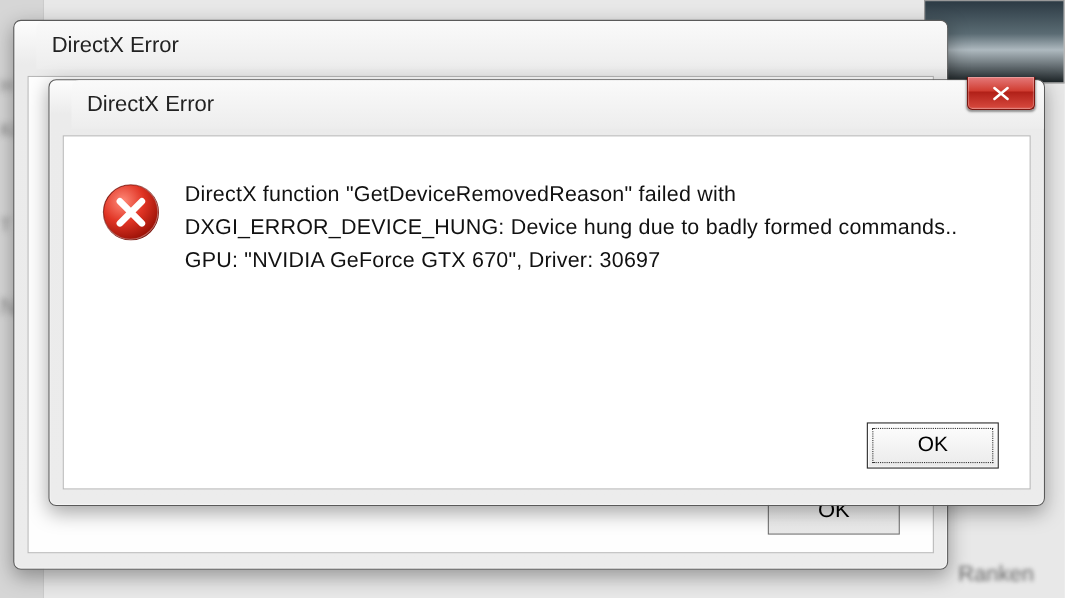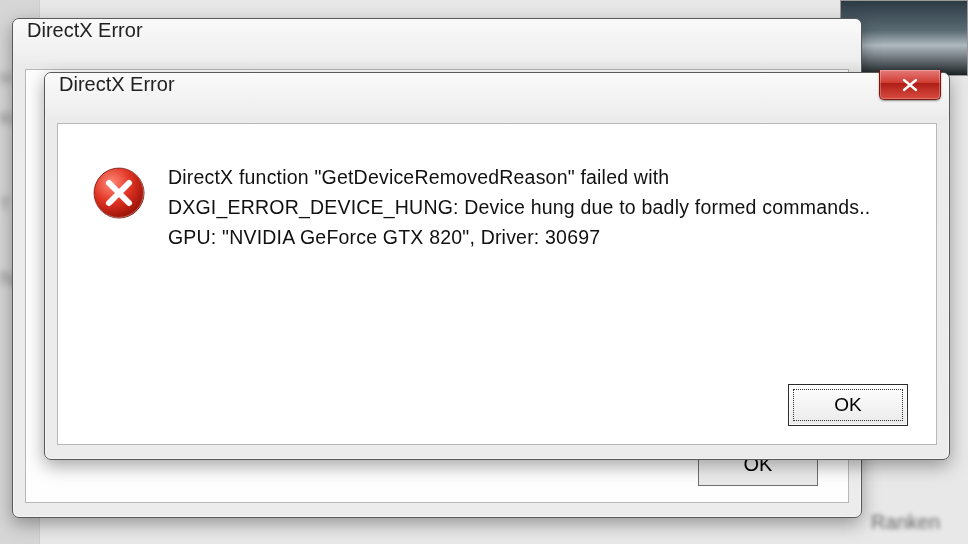--- a/index.html
+++ b/index.html
@@ -64,28 +64,29 @@
     left: 44px;
     top: 72px;
     width: 906px;
     height: 388px;
     z-index: 10;
   }
 
   .titlebar {
     height: 44px;
     display: flex;
-    align-items: flex-start;
+    align-items: center;
     padding: 0 14px;
     font-size: 20px;
     color: #222;
     position: relative;
     border-top-left-radius: 7px;
     border-top-right-radius: 7px;
     background: linear-gradient(180deg, #fafafa 0%, #ededed 100%);
+    margin-left: 20px;
   }
 
   .close-btn {
     position: absolute;
     right: 8px;
     top: -3px;
     width: 62px;
     height: 30px;
     background: linear-gradient(180deg, #e57a7a 0%, #cf3b2f 45%, #b01f17 46%, #d84a3f 100%);
     border: 1px solid #7a1610;
@@ -210,19 +211,19 @@
           <radialGradient id="rg" cx="35%" cy="30%" r="70%">
             <stop offset="0%" stop-color="#ff8b7a"></stop>
             <stop offset="55%" stop-color="#e03424"></stop>
             <stop offset="100%" stop-color="#a01409"></stop>
           </radialGradient>
         </defs>
         <circle cx="27" cy="27" r="25" fill="url(#rg)" stroke="#7d130b" stroke-width="1"></circle>
         <circle cx="27" cy="27" r="25" fill="none" stroke="rgba(255,255,255,.35)" stroke-width="1" transform="translate(-.5 -.5)"></circle>
         <path d="M17 17 L37 37 M37 17 L17 37" stroke="#fff" stroke-width="6" stroke-linecap="round"></path>
       </svg>
-      <div class="message-text">DirectX function "GetDeviceRemovedReason" failed with DXGI_ERROR_DEVICE_HUNG: Device hung due to badly formed commands.. GPU: "NVIDIA GeForce GTX 820", Driver: 30697</div>
+      <div class="message-text">DirectX function "GetDeviceRemovedReason" failed with DXGI_ERROR_DEVICE_HUNG: Device hung due to badly formed commands.. GPU: "NVIDIA GeForce GTX 670", Driver: 30697</div>
     </div>
     <div class="button-bar">
       <button class="ok-btn">OK</button>
     </div>
   </div>
 </div>
 
 </body></html>

